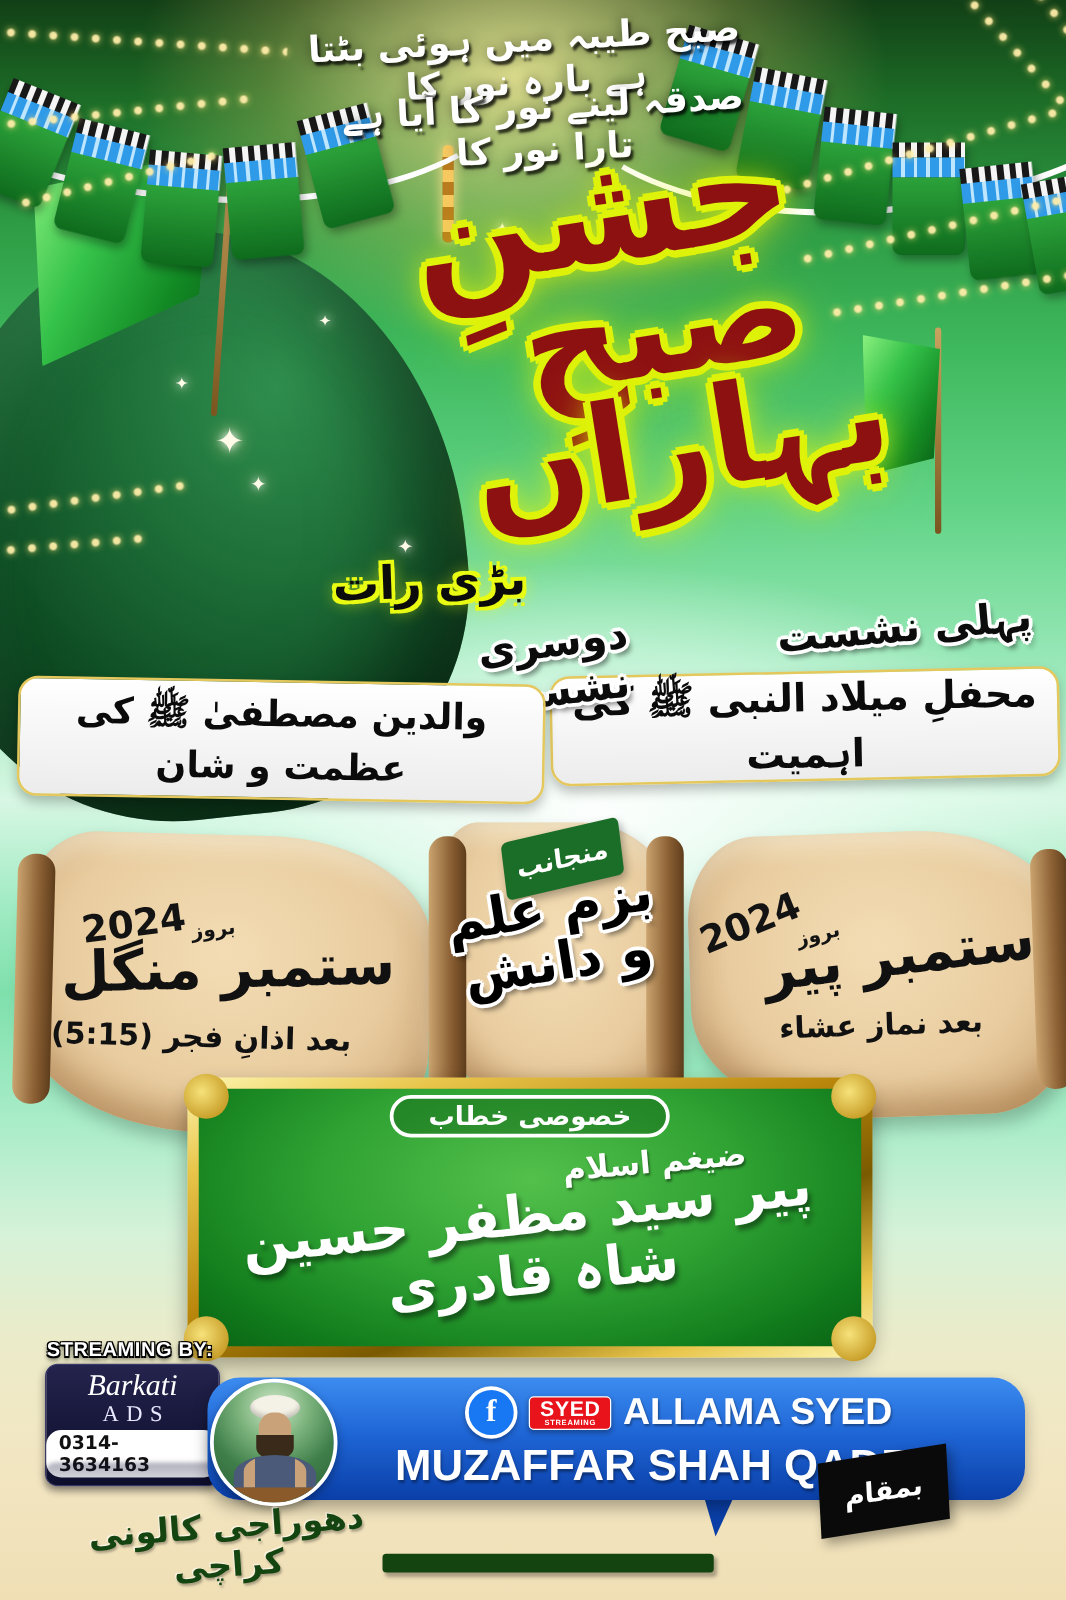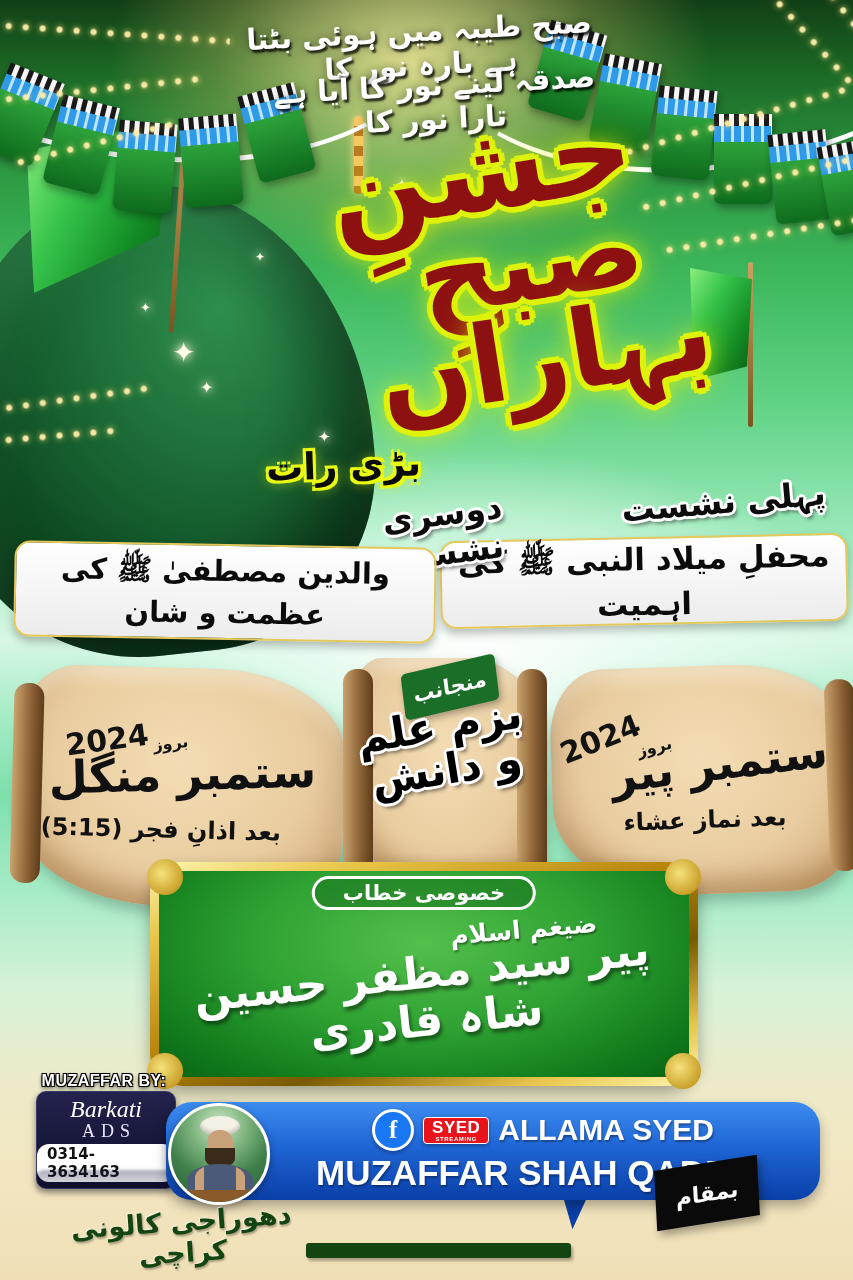--- a/index.html
+++ b/index.html
@@ -103,21 +103,21 @@
   .sc-l .mon{left:18px;right:14px;top:84px;transform:rotate(-3deg);}
   .sc-l .tim{left:24px;right:60px;top:148px;}
 
   .org-tag{left:402px;top:664px;width:96px;height:46px;background:#1b6e28;border-radius:5px;
     transform:rotate(-13deg) skewX(-6deg);display:flex;align-items:center;justify-content:center;
     color:#fff;font-size:21px;font-weight:700;box-shadow:2px 4px 7px rgba(0,0,0,.3);}
   .org-name{left:352px;top:704px;width:182px;text-align:center;font-size:42px;font-weight:800;color:#000;
     line-height:1.05;transform:rotate(-9deg);}
 
   
-  .panel{left:150px;top:862px;width:548px;height:224px;border-radius:32px;padding:9px;box-sizing:border-box;
+  .panel{left:150px;top:862px;width:548px;height:224px;border-radius:22px;padding:9px;box-sizing:border-box;
     background:linear-gradient(160deg,#fdf6b0 0%,#e8c54a 18%,#b8860b 45%,#7a5a00 65%,#e8c54a 85%,#fdf6b0 100%);
     box-shadow:0 7px 16px rgba(0,0,0,.32);}
   .panel-in{position:relative;width:100%;height:100%;border-radius:14px;
     background:radial-gradient(ellipse at 50% 35%,#53c04b 0%,#2fa233 45%,#117c1c 80%,#0a6314 100%);}
   .pc{position:absolute;width:36px;height:36px;border-radius:50%;
     background:radial-gradient(circle at 40% 40%,#f6e27a,#b8860b);}
   .pc.c1{left:-12px;top:-12px;} .pc.c2{right:-12px;top:-12px;}
   .pc.c3{left:-12px;bottom:-12px;} .pc.c4{right:-12px;bottom:-12px;}
   .pill{position:absolute;left:50%;top:5px;transform:translateX(-50%);padding:2px 28px;border:3px solid #fff;
     border-radius:24px;color:#fff;font-size:21px;font-weight:700;background:rgba(8,80,14,.35);white-space:nowrap;}
@@ -318,21 +318,21 @@
       <div class="pc c1"></div>
       <div class="pc c2"></div>
       <div class="pc c3"></div>
       <div class="pc c4"></div>
       <div class="pill ur" dir="rtl">خصوصی خطاب</div>
       <div class="honor ur" dir="rtl">ضیغم اسلام</div>
       <div class="spk-name ur" dir="rtl">پیر سید مظفر حسین شاہ قادری</div>
     </div>
   </div>
 
-  <div class="abs dz-label">MUZAFFAR BY:</div>
+  <div class="abs dz-label">STREAMING BY:</div>
   <div class="abs dz-box">
     <div class="dz-name">Barkati</div>
     <div class="dz-sub">ADS</div>
     <div class="dz-phone">0314-3634163</div>
   </div>
   <div class="abs dz-ref"></div>
 
   <div class="abs tail"></div>
   <div class="abs banner">
     <div class="row1">

